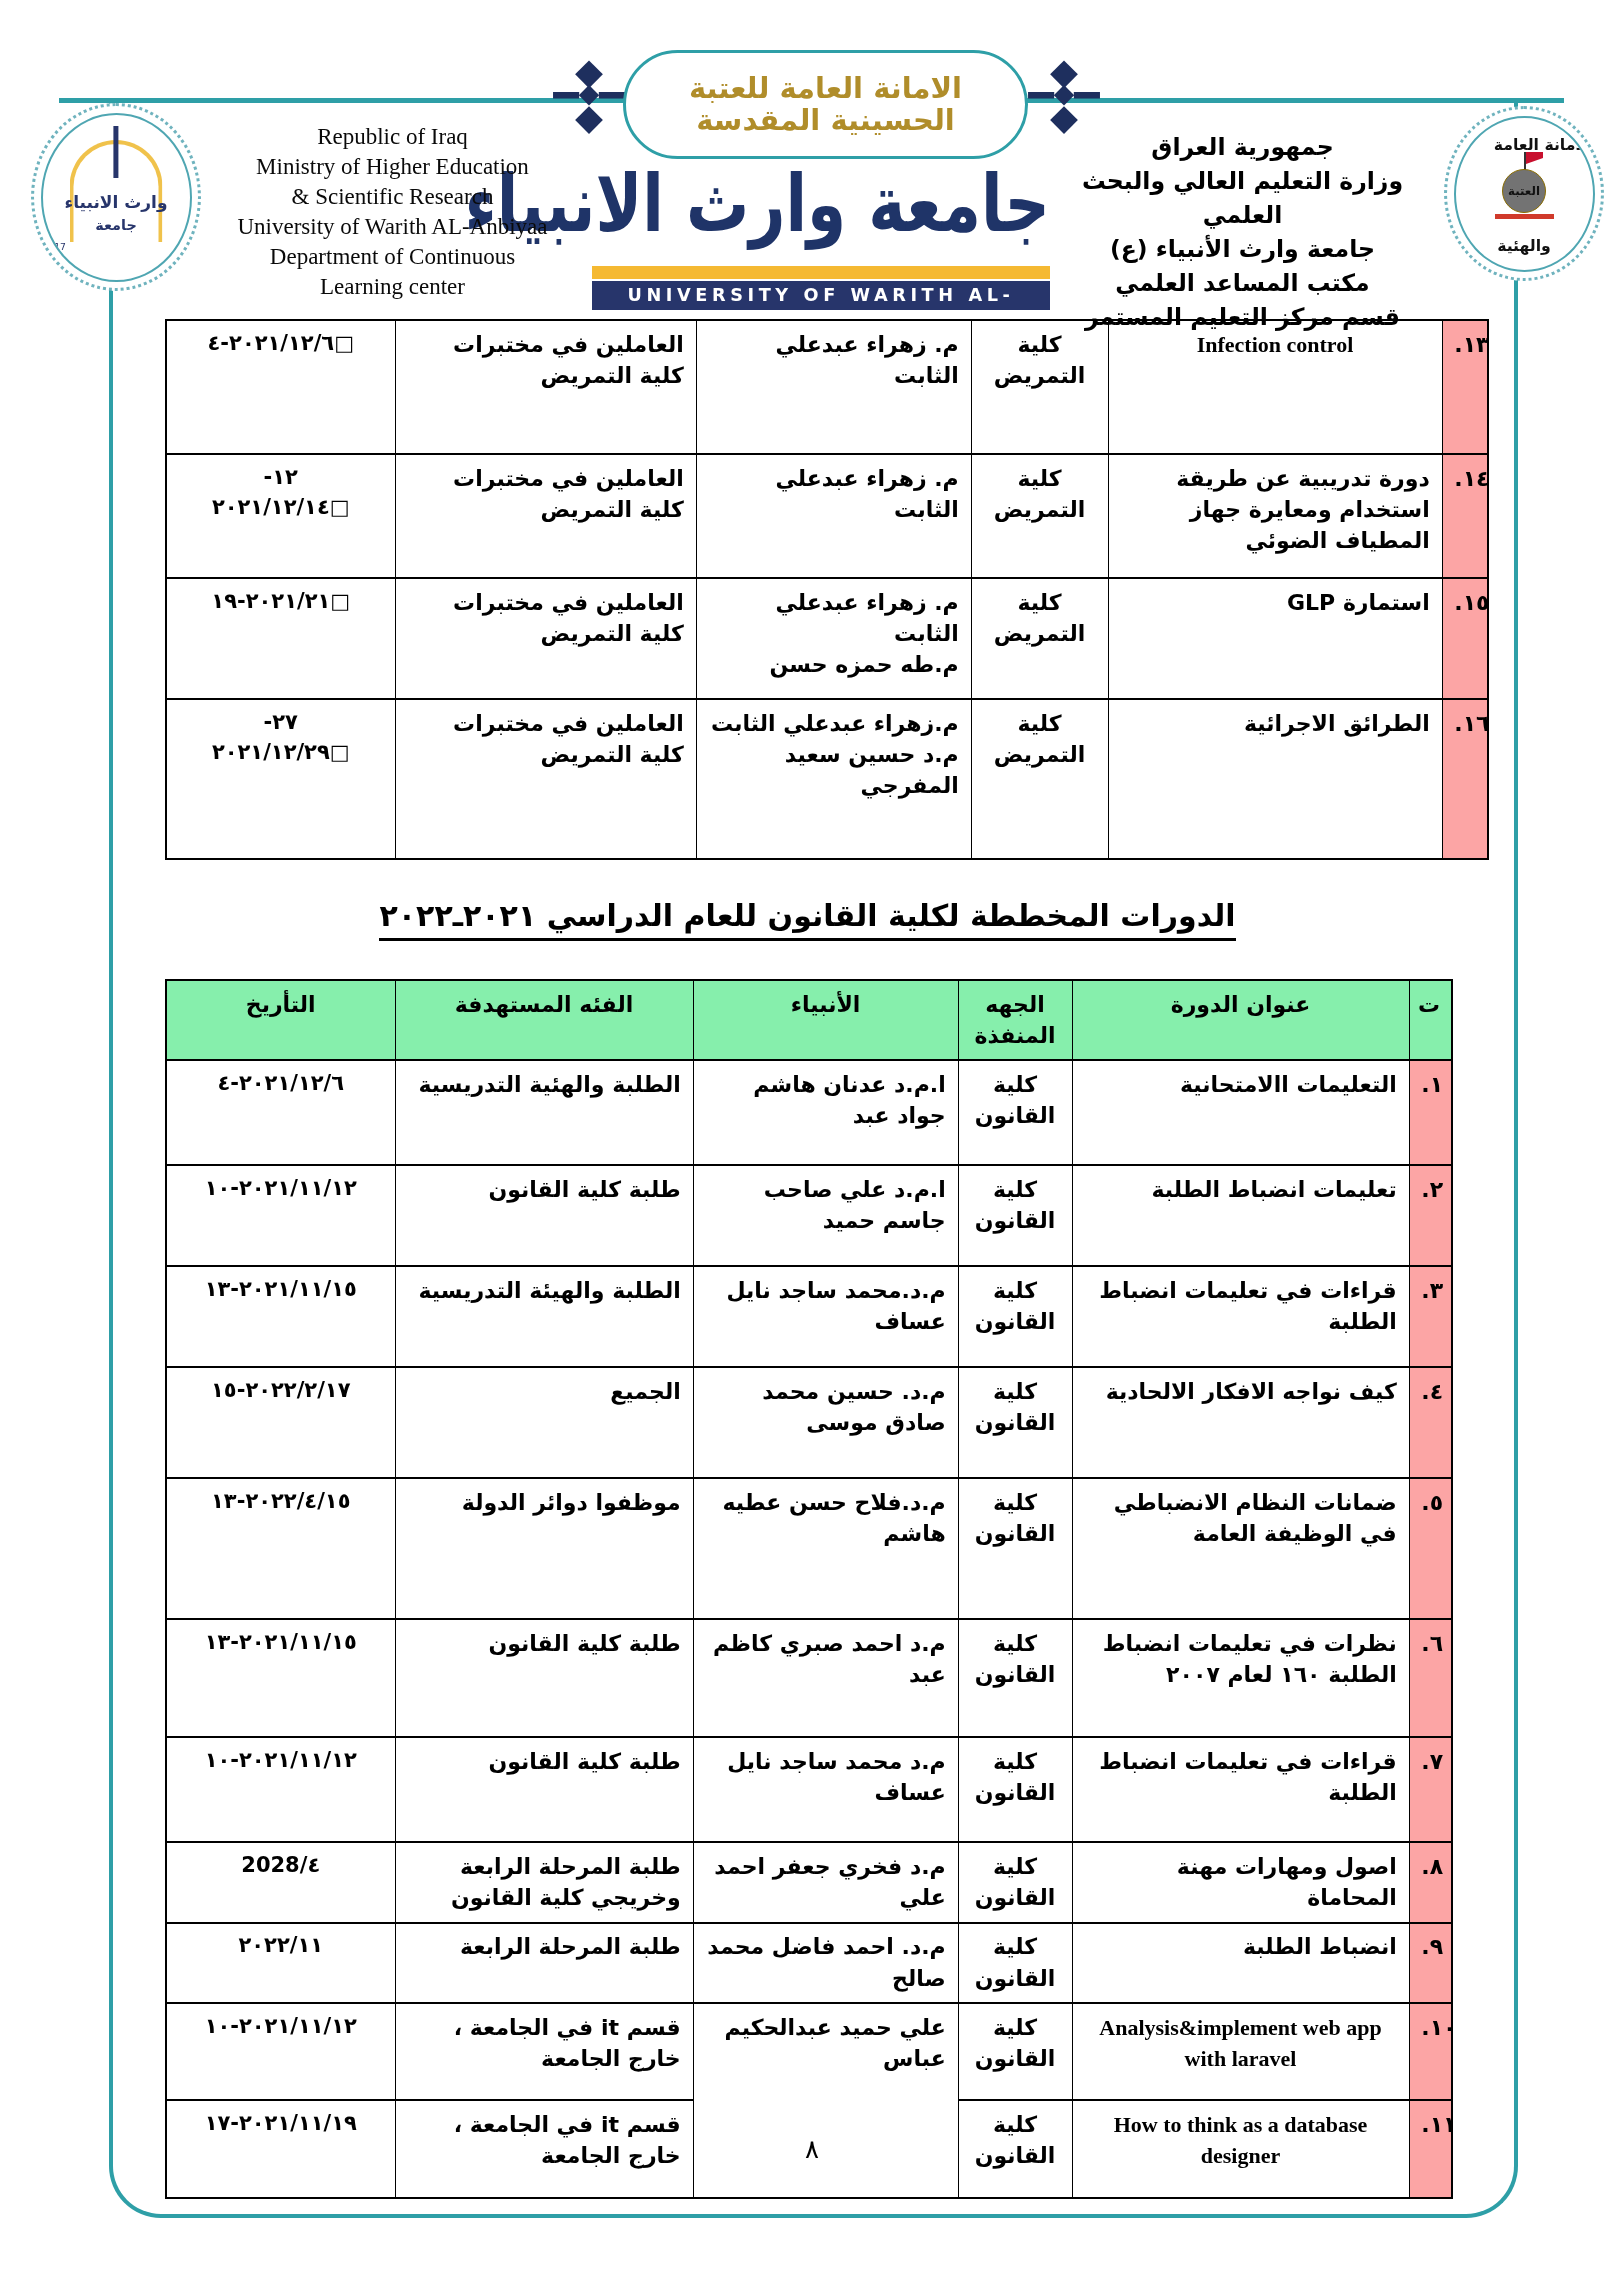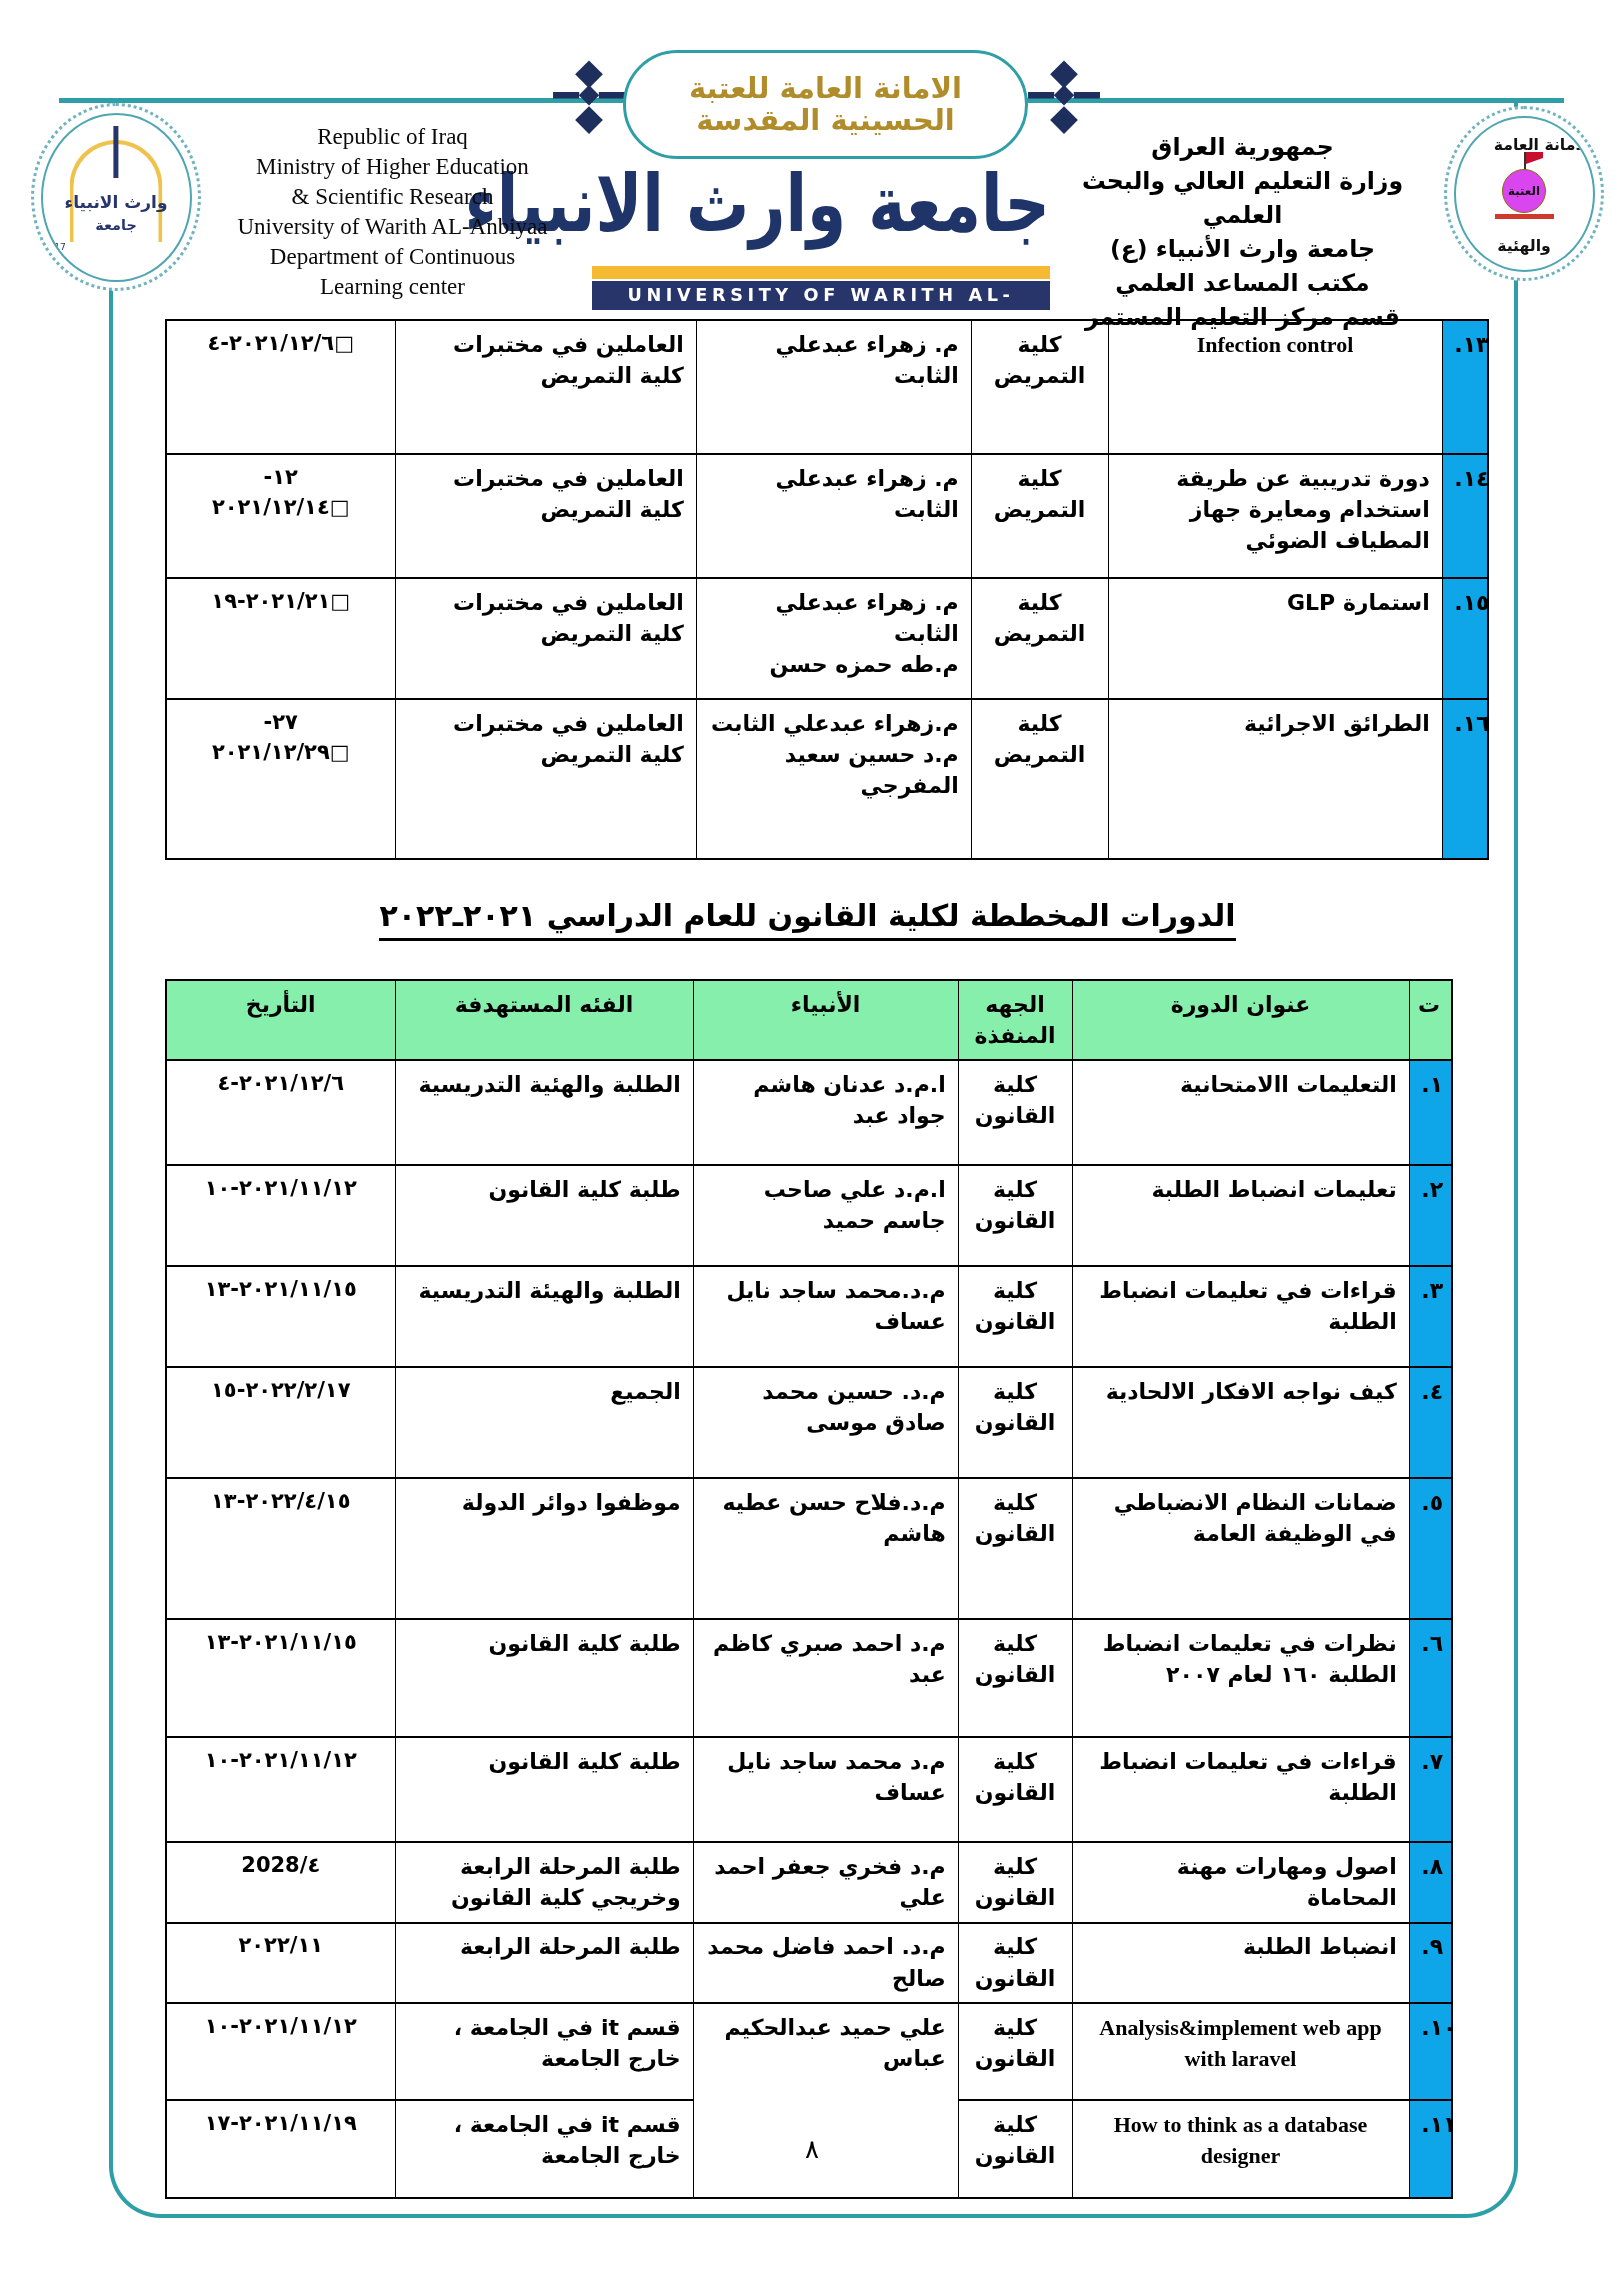--- a/index.html
+++ b/index.html
@@ -35,37 +35,37 @@
   .minaret{position:absolute;left:50%;top:11.8px;transform:translateX(-50%);width:5.2px;height:52px;background:#27356B;}
   .minaret:before{content:"";}
   .seal-ar-1{position:absolute;left:0;right:0;top:77px;text-align:center;direction:rtl;
              font-size:17px;font-weight:bold;color:#27356B;}
   .seal-ar-2{position:absolute;left:0;right:0;top:102px;text-align:center;direction:rtl;
              font-size:14.4px;font-weight:bold;color:#27356B;}
   .seal-year{position:absolute;left:0;right:0;top:126px;text-align:left;font-size:9.2px;color:#27356B;font-weight:normal;}
   .rseal-top{position:absolute;left:0;right:0;top:17px;text-align:right;direction:rtl;font-size:15.7px;font-weight:bold;color:#111;}
   .rseal-bottom{position:absolute;left:0;right:0;bottom:14.4px;text-align:center;direction:rtl;font-size:15.7px;font-weight:bold;color:#111;}
   .dome{position:absolute;left:50%;top:51px;transform:translateX(-50%);width:42px;height:42px;border-radius:50%;
-        background:#d946ef;border:1.3px solid #8a6d00;display:flex;align-items:center;justify-content:center;
+        background:#737373;border:1.3px solid #8a6d00;display:flex;align-items:center;justify-content:center;
         font-size:11.8px;font-weight:bold;color:#111;direction:rtl;}
   .flag{position:absolute;left:50%;top:34px;width:2px;height:19.6px;background:#333;}
   .flag:after{content:"";position:absolute;left:2px;top:0;border-top:6.5px solid #C8102E;border-bottom:6.5px solid transparent;border-left:17px solid #C8102E;}
   .rbase{position:absolute;left:39px;right:39px;top:96px;height:5.2px;background:#D03A2B;}
   
   .section-title{position:absolute;left:165px;top:898px;width:1285px;text-align:center;direction:rtl;}
   .section-title span{display:inline-block;font-size:30px;font-weight:bold;border-bottom:3.3px solid #000;padding-bottom:5.2px;}
   
   table.doc{border-collapse:collapse;table-layout:fixed;direction:rtl;
             font-size:22px;font-weight:bold;line-height:1.42;}
   table.doc{border:2.6px solid #000;}
   table.doc td,table.doc th{border:1.3px solid #000;vertical-align:top;padding:7.9px 11.8px;overflow:hidden;}
   table.doc tr{border-top:2.6px solid #000;}
   .t1{position:absolute;left:165px;top:319px;width:1321px;}
   .t2{position:absolute;left:165px;top:979px;width:1285px;}
-  td.no{background:#0ea5e9;direction:ltr;text-align:right;padding:7.9px 3.9px;margin-left:24px;}
+  td.no{background:#fca5a5;direction:ltr;text-align:right;padding:7.9px 3.9px;margin-left:24px;}
   th.hd{background:#86efac;text-align:center;vertical-align:top;}
   td.title{text-align:right;}
   td.title.en{direction:ltr;text-align:center;font-family:"Liberation Serif",serif;font-weight:bold;}
   td.dept{text-align:center;}
   td.lect,td.target{text-align:right;white-space:pre-line;}
   td.date{direction:ltr;text-align:center;white-space:pre-line;font-size:21px;}
   
   .t1 tr:nth-child(1){height:134px;} .t1 tr:nth-child(2){height:124px;}
   .t1 tr:nth-child(3){height:121px;} .t1 tr:nth-child(4){height:160px;}
   .t2 tr.hrow{height:73px;}

